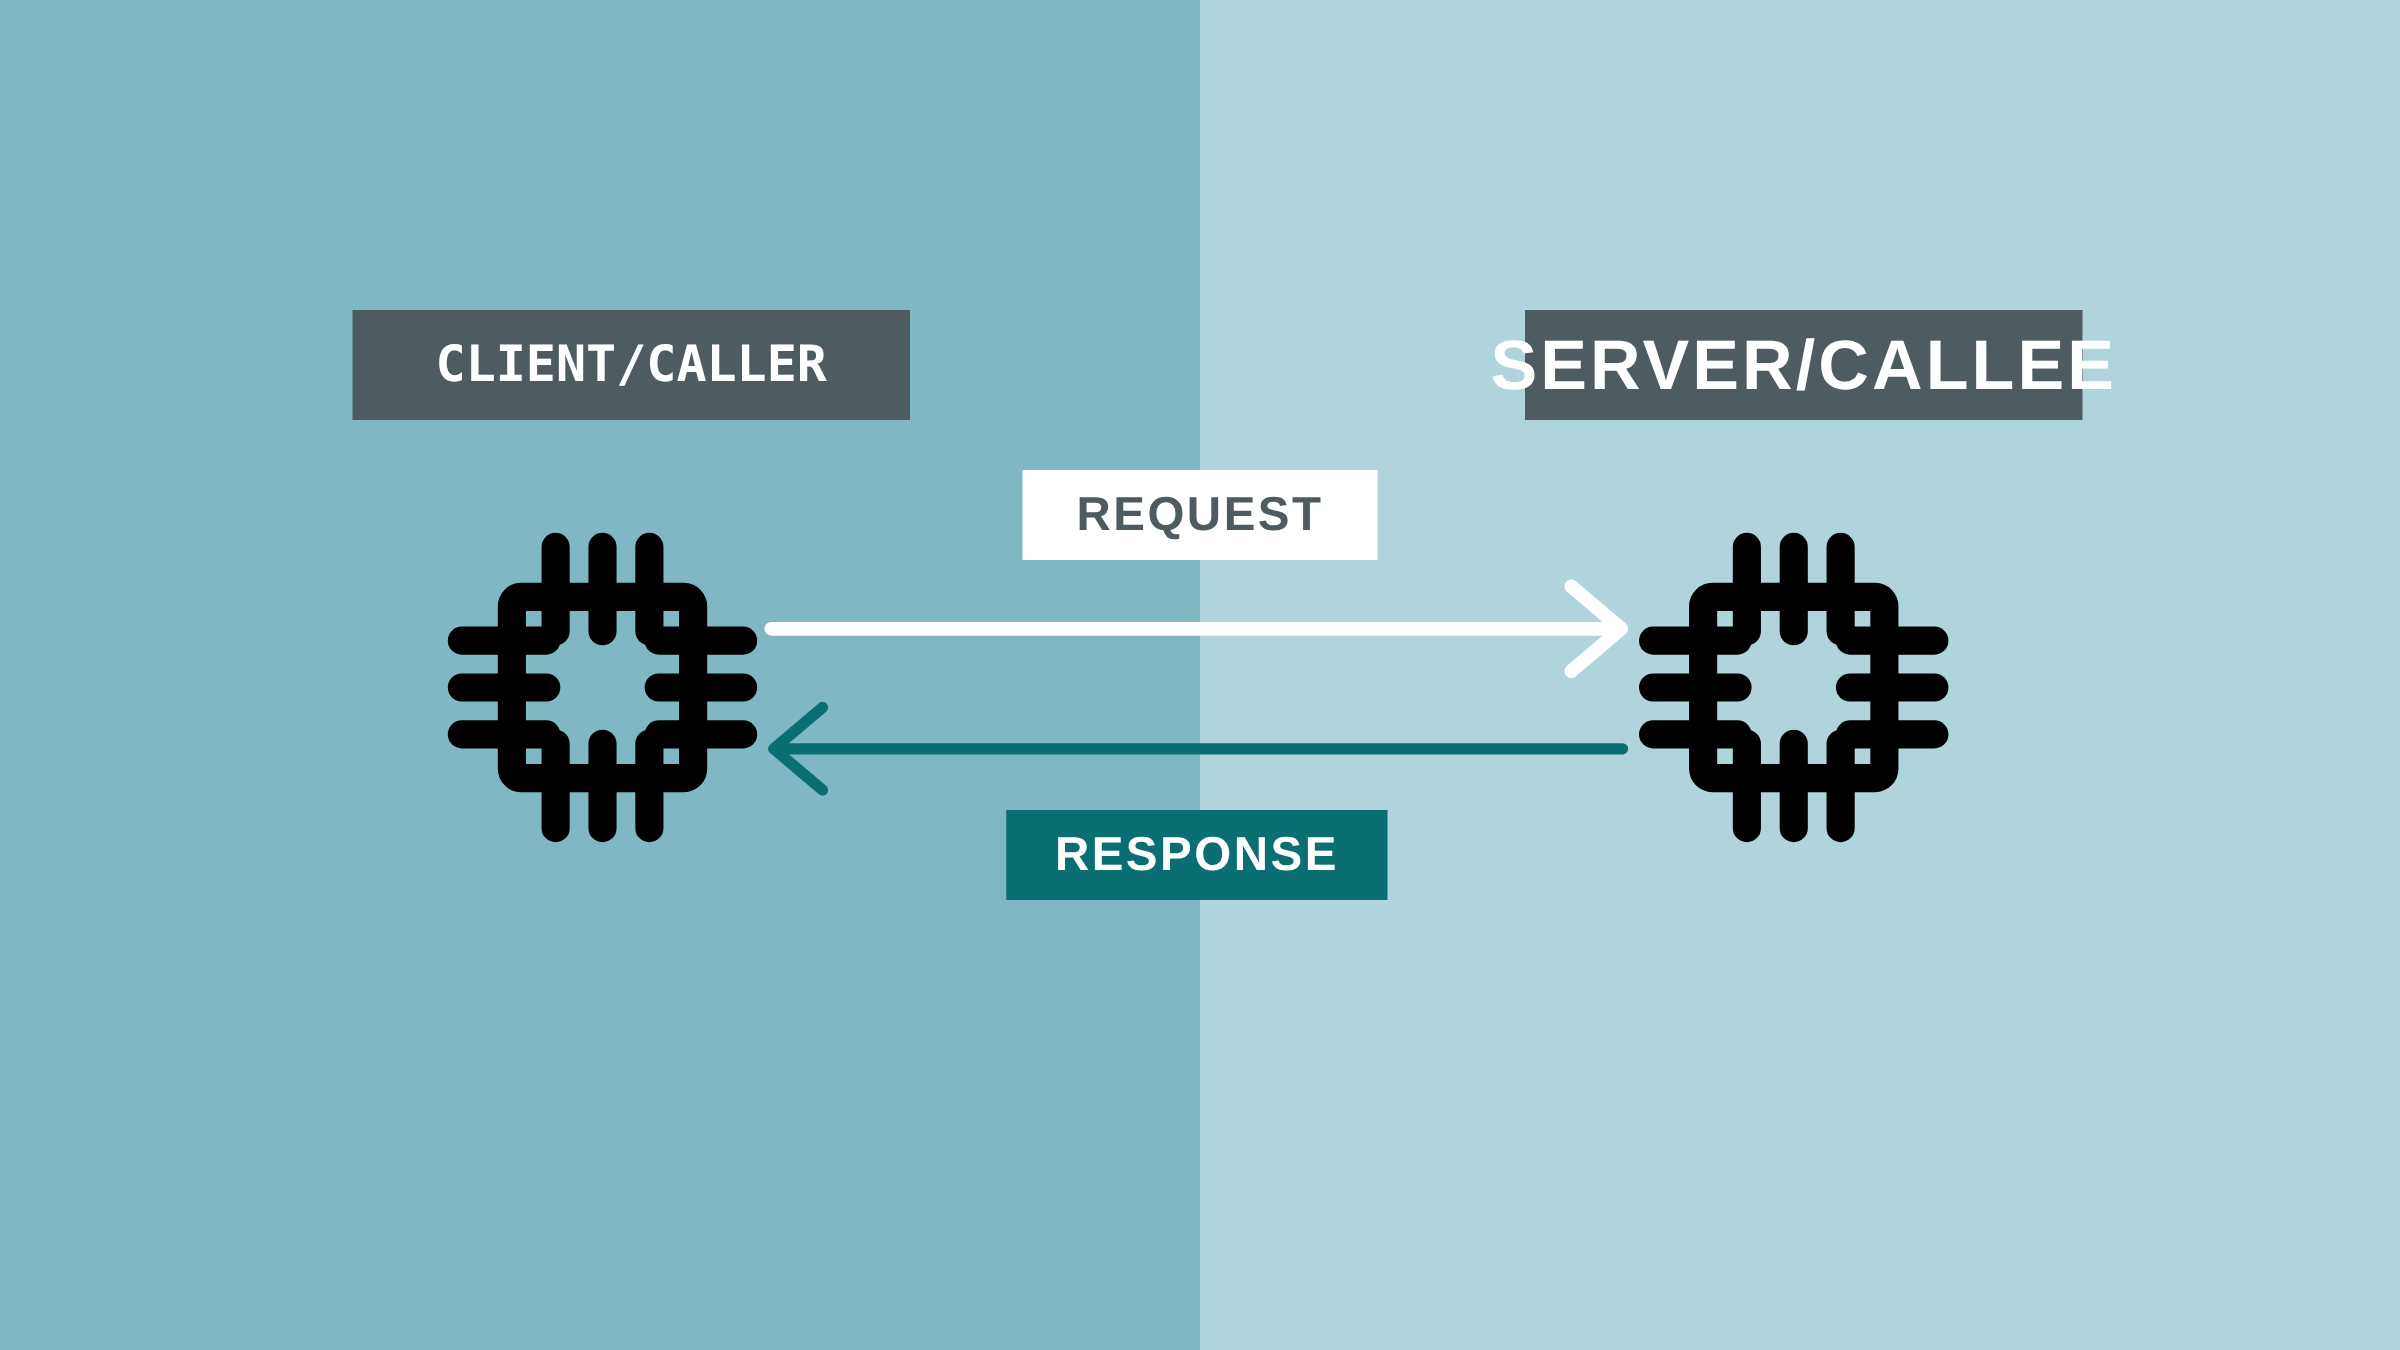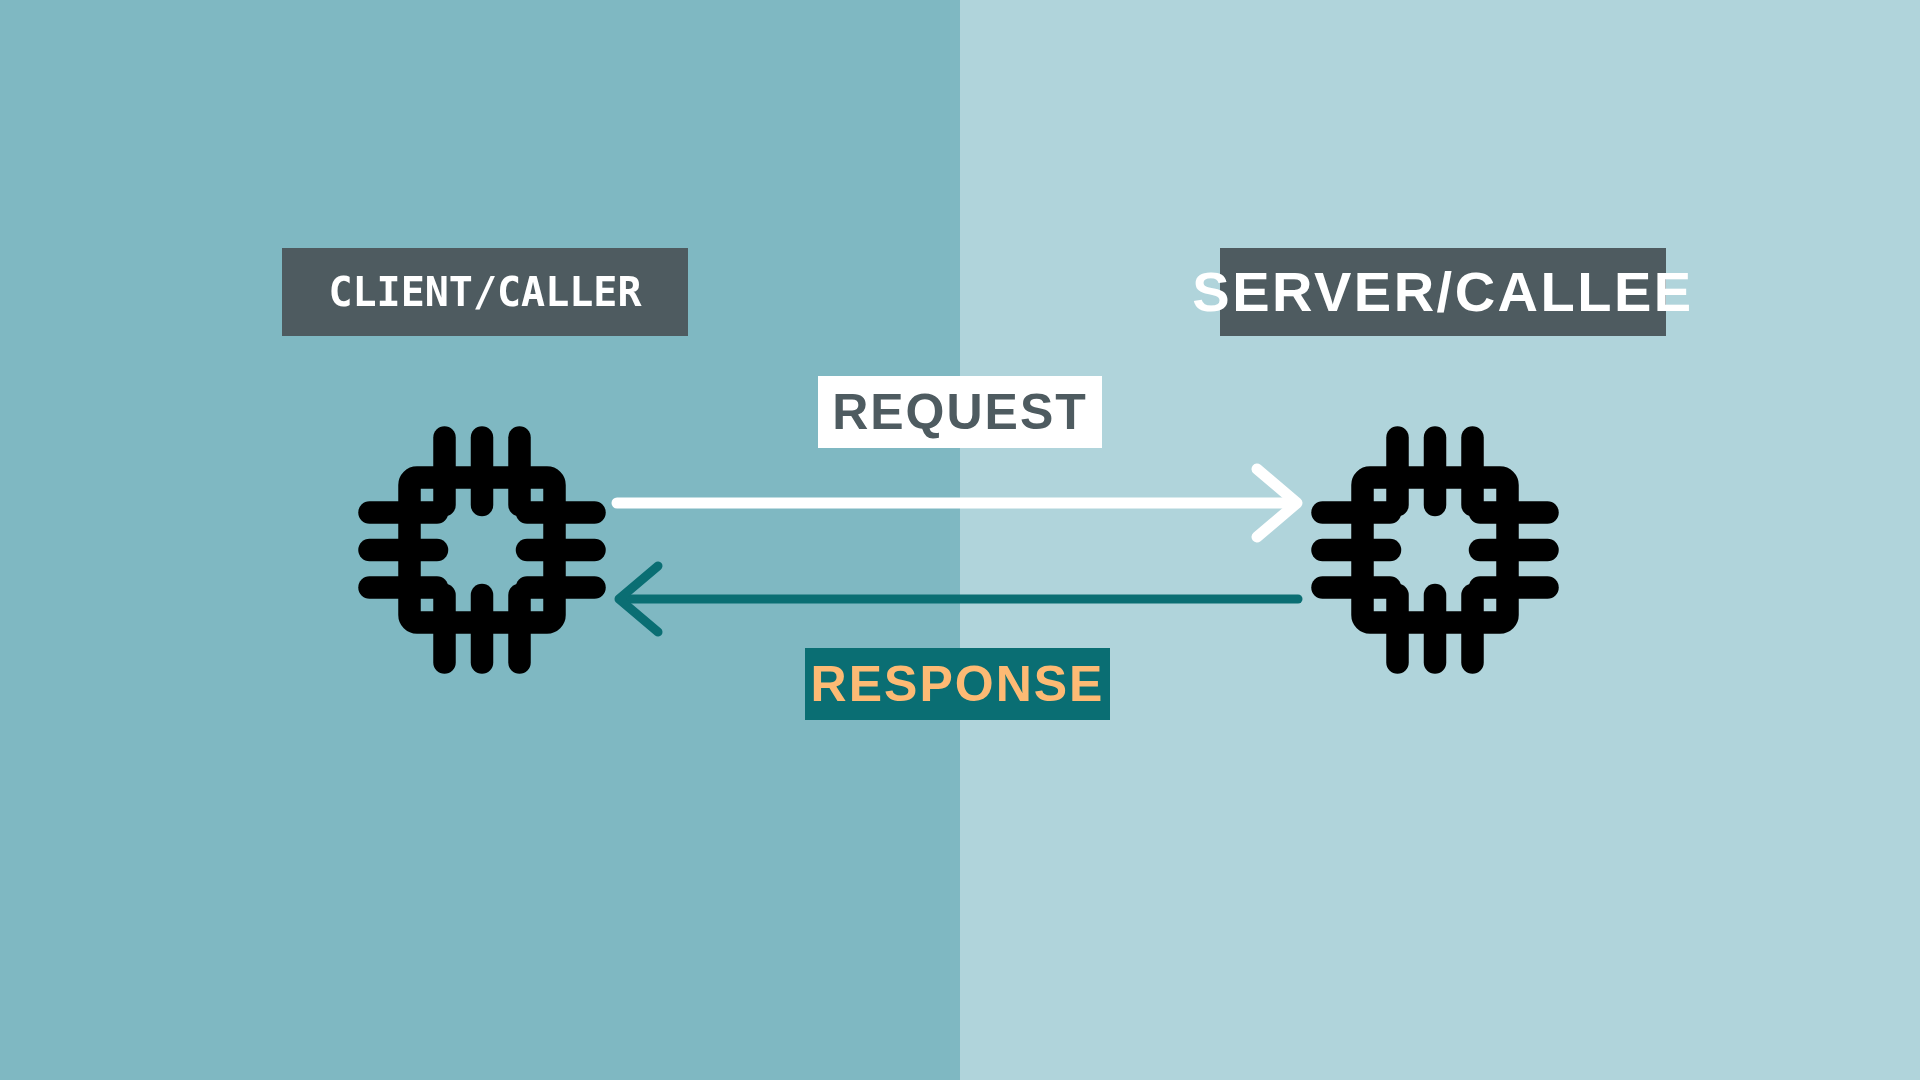--- a/index.html
+++ b/index.html
@@ -36,21 +36,21 @@
     padding: 0 30px;
   }
   .role-header .role-label {
     color: #FFFFFF;
     font-size: 56px;
     font-weight: 700;
     letter-spacing: 2.5px;
     line-height: 1;
     white-space: nowrap;
   }
-  #role-client { left: 282px;  top: 248px; width: 406px; }
+  #role-client { left: 282px;  top: 248px; width: 446px; }
   #role-server { left: 1220px; top: 248px; width: 446px; }
   #role-client .role-label { font-family: "DejaVu Sans Mono", monospace; letter-spacing: 0px; font-size: 40px; }
 
   
   .chip-icon {
     position: absolute;
     width: 250px;
     height: 250px;
   }
   #chip-client { left: 357px;  top: 425px; }
@@ -68,37 +68,37 @@
   .msg-label {
     position: absolute;
     height: 72px;
     display: flex;
     align-items: center;
     justify-content: center;
     box-sizing: border-box;
     padding: 0 26px;
   }
   .msg-label .msg-text {
-    font-size: 50px;
+    font-size: 38px;
     font-weight: 700;
     letter-spacing: 2px;
     line-height: 1;
     white-space: nowrap;
   }
   #label-request {
     left: 818px; top: 376px; width: 284px;
     background: #FFFFFF;
   }
   #label-request .msg-text { color: #4E5B60; }
 
   #label-response {
     left: 805px; top: 648px; width: 305px;
     background: #0A6E73;
   }
-  #label-response .msg-text { color: #fdba74; }
+  #label-response .msg-text { color: #ffffff; }
 </style>
 </head>
 <body>
 
 <div id="stage">
 
   <div id="bg-left" class="bg-half"></div>
   <div id="bg-right" class="bg-half"></div>
 
   <div id="role-client" class="role-header">

